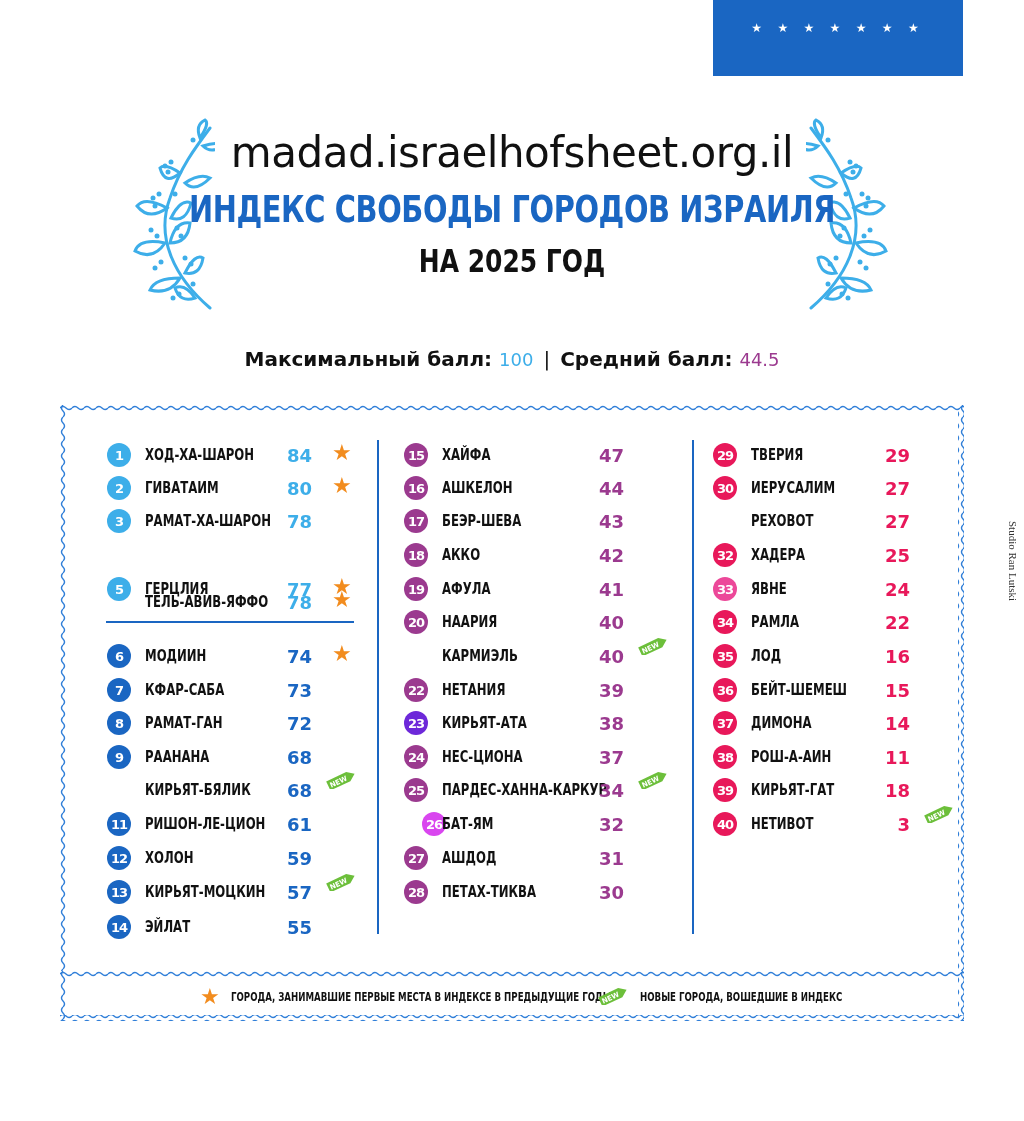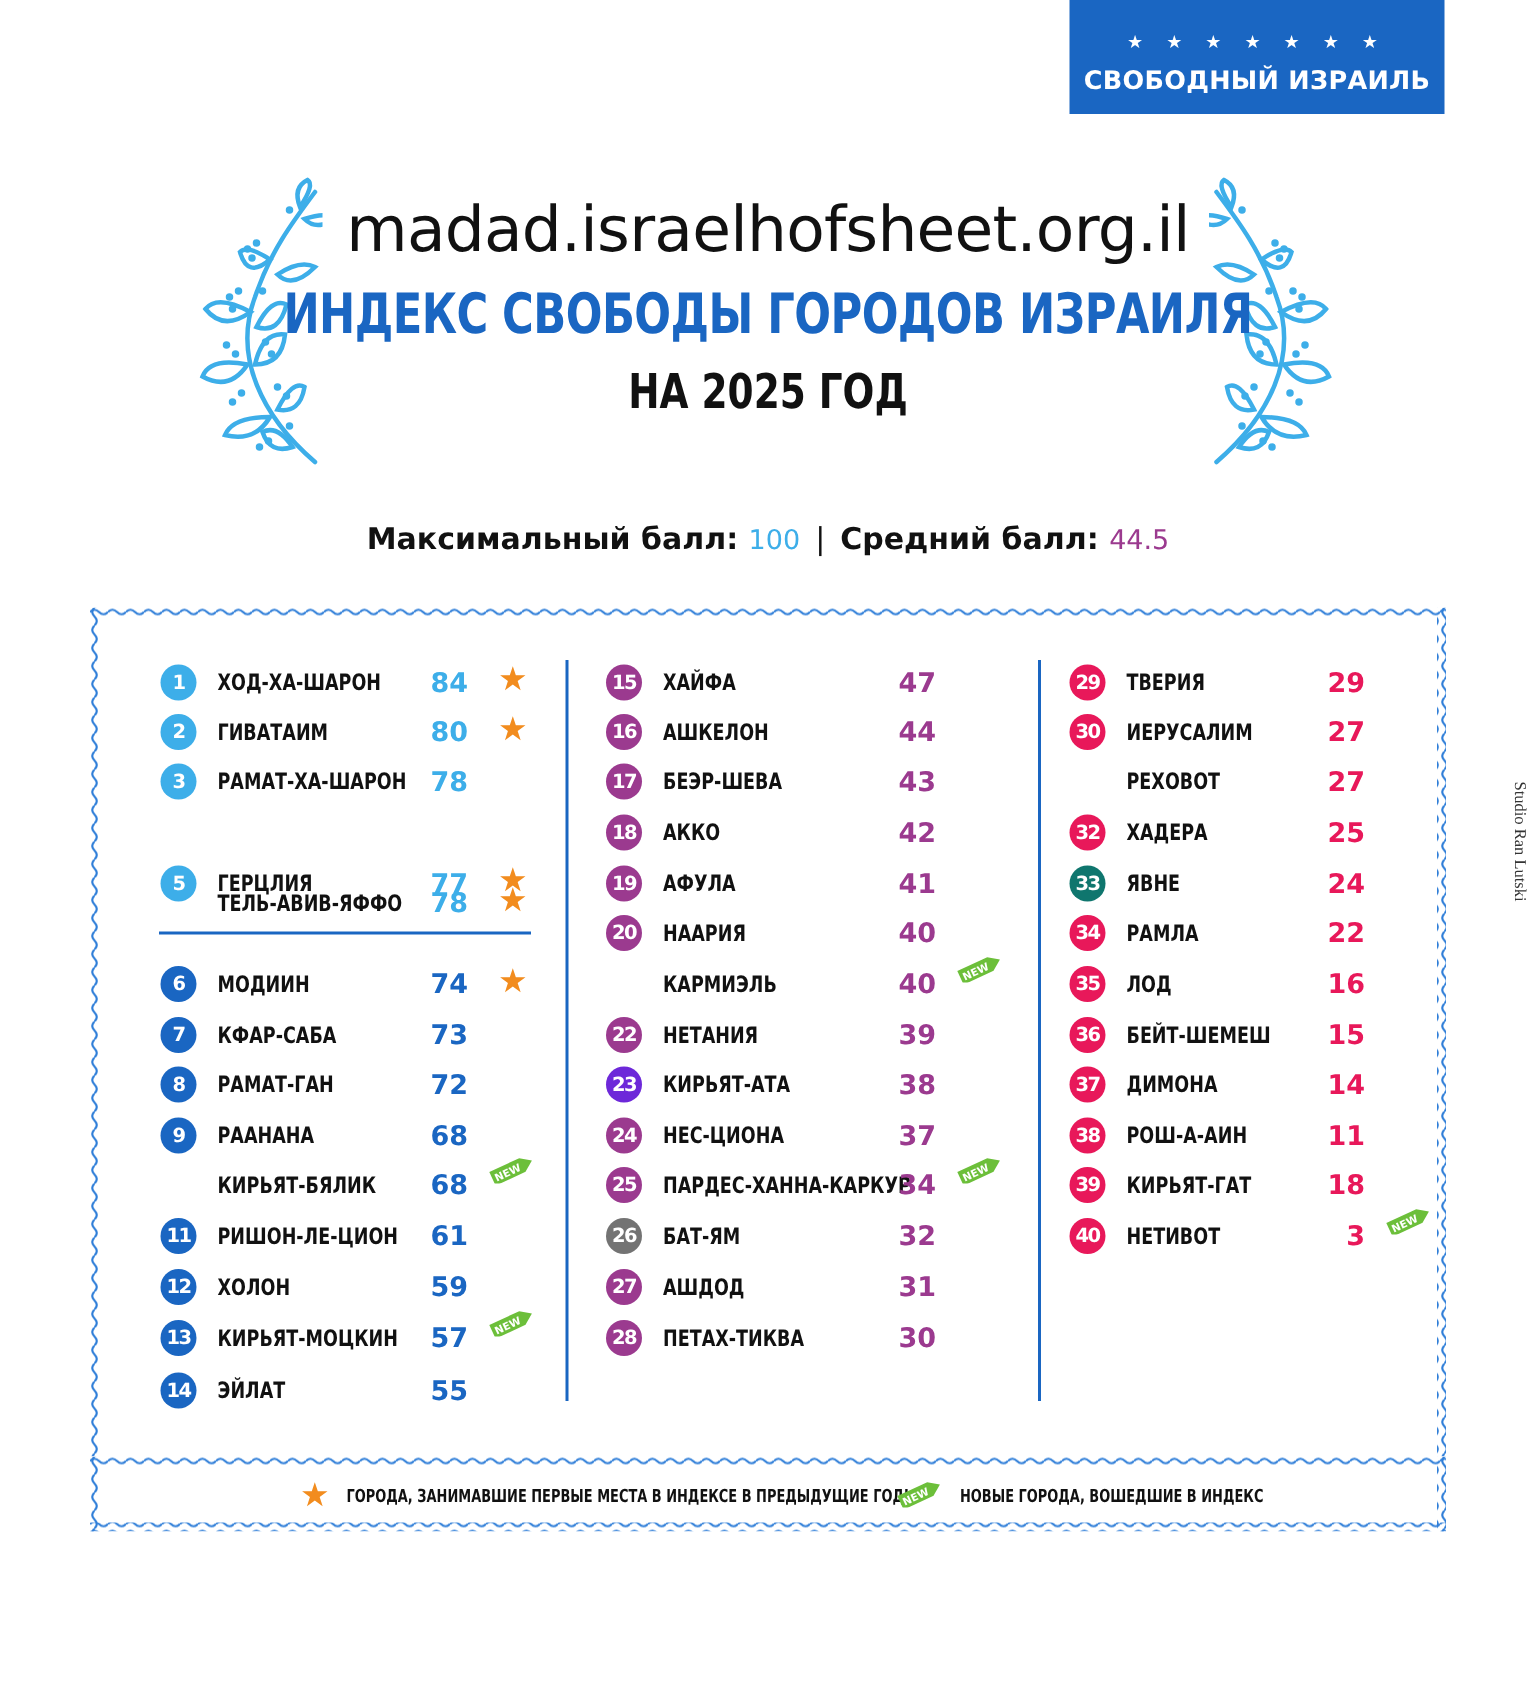--- a/index.html
+++ b/index.html
@@ -30,21 +30,20 @@
   .legend-row{position:absolute;top:988px;left:0;width:1024px;height:20px;}
   .legend-text{position:absolute;top:2px;font-weight:bold;font-size:12px;white-space:nowrap;font-family:"DejaVu Sans",sans-serif;transform:scaleX(0.72);transform-origin:left center;}
   .credit{position:absolute;left:1000px;top:525px;width:20px;height:110px;}
   .credit span{position:absolute;left:-42px;top:45px;width:110px;transform:rotate(90deg);font-family:"Liberation Serif",serif;font-size:11px;color:#333;white-space:nowrap;}
 </style>
 </head>
 <body>
 
 <div class="logo">
   <div class="stars">★ ★ ★ ★ ★ ★ ★</div>
-  <div class="logo-text">СВОБОДНЫЙ ИЗРАИЛЬ</div>
 </div>
 
 <svg class="wreath left" viewBox="0 0 100 200">
   <g fill="none" stroke="#3daee9" stroke-width="3" stroke-linecap="round">
     <path d="M95 190 C60 160 40 120 55 80 C65 50 80 30 95 10"></path>
     <path d="M85 20 q10 -15 5 -18 q-10 5 -5 18z"></path>
     <path d="M88 28 q15 -5 20 0 q-12 8 -20 0z"></path>
     <path d="M65 55 q-15 -10 -20 -5 q5 18 20 5z"></path>
     <path d="M70 65 q15 -10 25 -5 q-15 15 -25 5z"></path>
     <path d="M52 90 q-22 -12 -30 -2 q12 15 30 2z"></path>
@@ -300,21 +299,21 @@
       <div class="name">ПАРДЕС-ХАННА-КАРКУР</div>
       <div class="score" style="color: rgb(155, 58, 143); right: 80px;">34</div>
       <svg class="newtag" viewBox="0 0 34 18" style="left: 232px; top: -4px;">
         <g transform="rotate(-25 17 9)">
           <path d="M3 4 h22 l7 5 l-7 5 h-22z" fill="#6cbf3a"></path>
           <text x="14" y="12" font-size="7" fill="#fff" text-anchor="middle" font-family="DejaVu Sans" font-weight="bold">NEW</text>
         </g>
       </svg>
     </div>
     <div class="row" style="left: 404px; top: 809px; width: 300px;">
-      <div class="badge" style="background: #737373; top: 3px;">26</div>
+      <div class="badge" style="background: #d946ef; top: 3px; margin-left: 18px;">26</div>
       <div class="name">БАТ-ЯМ</div>
       <div class="score" style="color: rgb(155, 58, 143); right: 80px;">32</div>
     </div>
     <div class="row" style="left: 404px; top: 843px; width: 300px;">
       <div class="badge" style="background: rgb(155, 58, 143); top: 3px;">27</div>
       <div class="name">АШДОД</div>
       <div class="score" style="color: rgb(155, 58, 143); right: 80px;">31</div>
     </div>
     <div class="row" style="left: 404px; top: 877px; width: 300px;">
       <div class="badge" style="background: rgb(155, 58, 143); top: 3px;">28</div>
@@ -337,21 +336,21 @@
     <div class="row" style="left: 713px; top: 506px; width: 300px;">
       <div class="name">РЕХОВОТ</div>
       <div class="score" style="color: rgb(232, 24, 90); right: 103px;">27</div>
     </div>
     <div class="row" style="left: 713px; top: 540px; width: 300px;">
       <div class="badge" style="background: rgb(232, 24, 90); top: 3px;">32</div>
       <div class="name">ХАДЕРА</div>
       <div class="score" style="color: rgb(232, 24, 90); right: 103px;">25</div>
     </div>
     <div class="row" style="left: 713px; top: 574px; width: 300px;">
-      <div class="badge" style="background: #0f766e; top: 3px;">33</div>
+      <div class="badge" style="background: #ec4899; top: 3px;">33</div>
       <div class="name">ЯВНЕ</div>
       <div class="score" style="color: rgb(232, 24, 90); right: 103px;">24</div>
     </div>
     <div class="row" style="left: 713px; top: 607px; width: 300px;">
       <div class="badge" style="background: rgb(232, 24, 90); top: 3px;">34</div>
       <div class="name">РАМЛА</div>
       <div class="score" style="color: rgb(232, 24, 90); right: 103px;">22</div>
     </div>
     <div class="row" style="left: 713px; top: 641px; width: 300px;">
       <div class="badge" style="background: rgb(232, 24, 90); top: 3px;">35</div>

